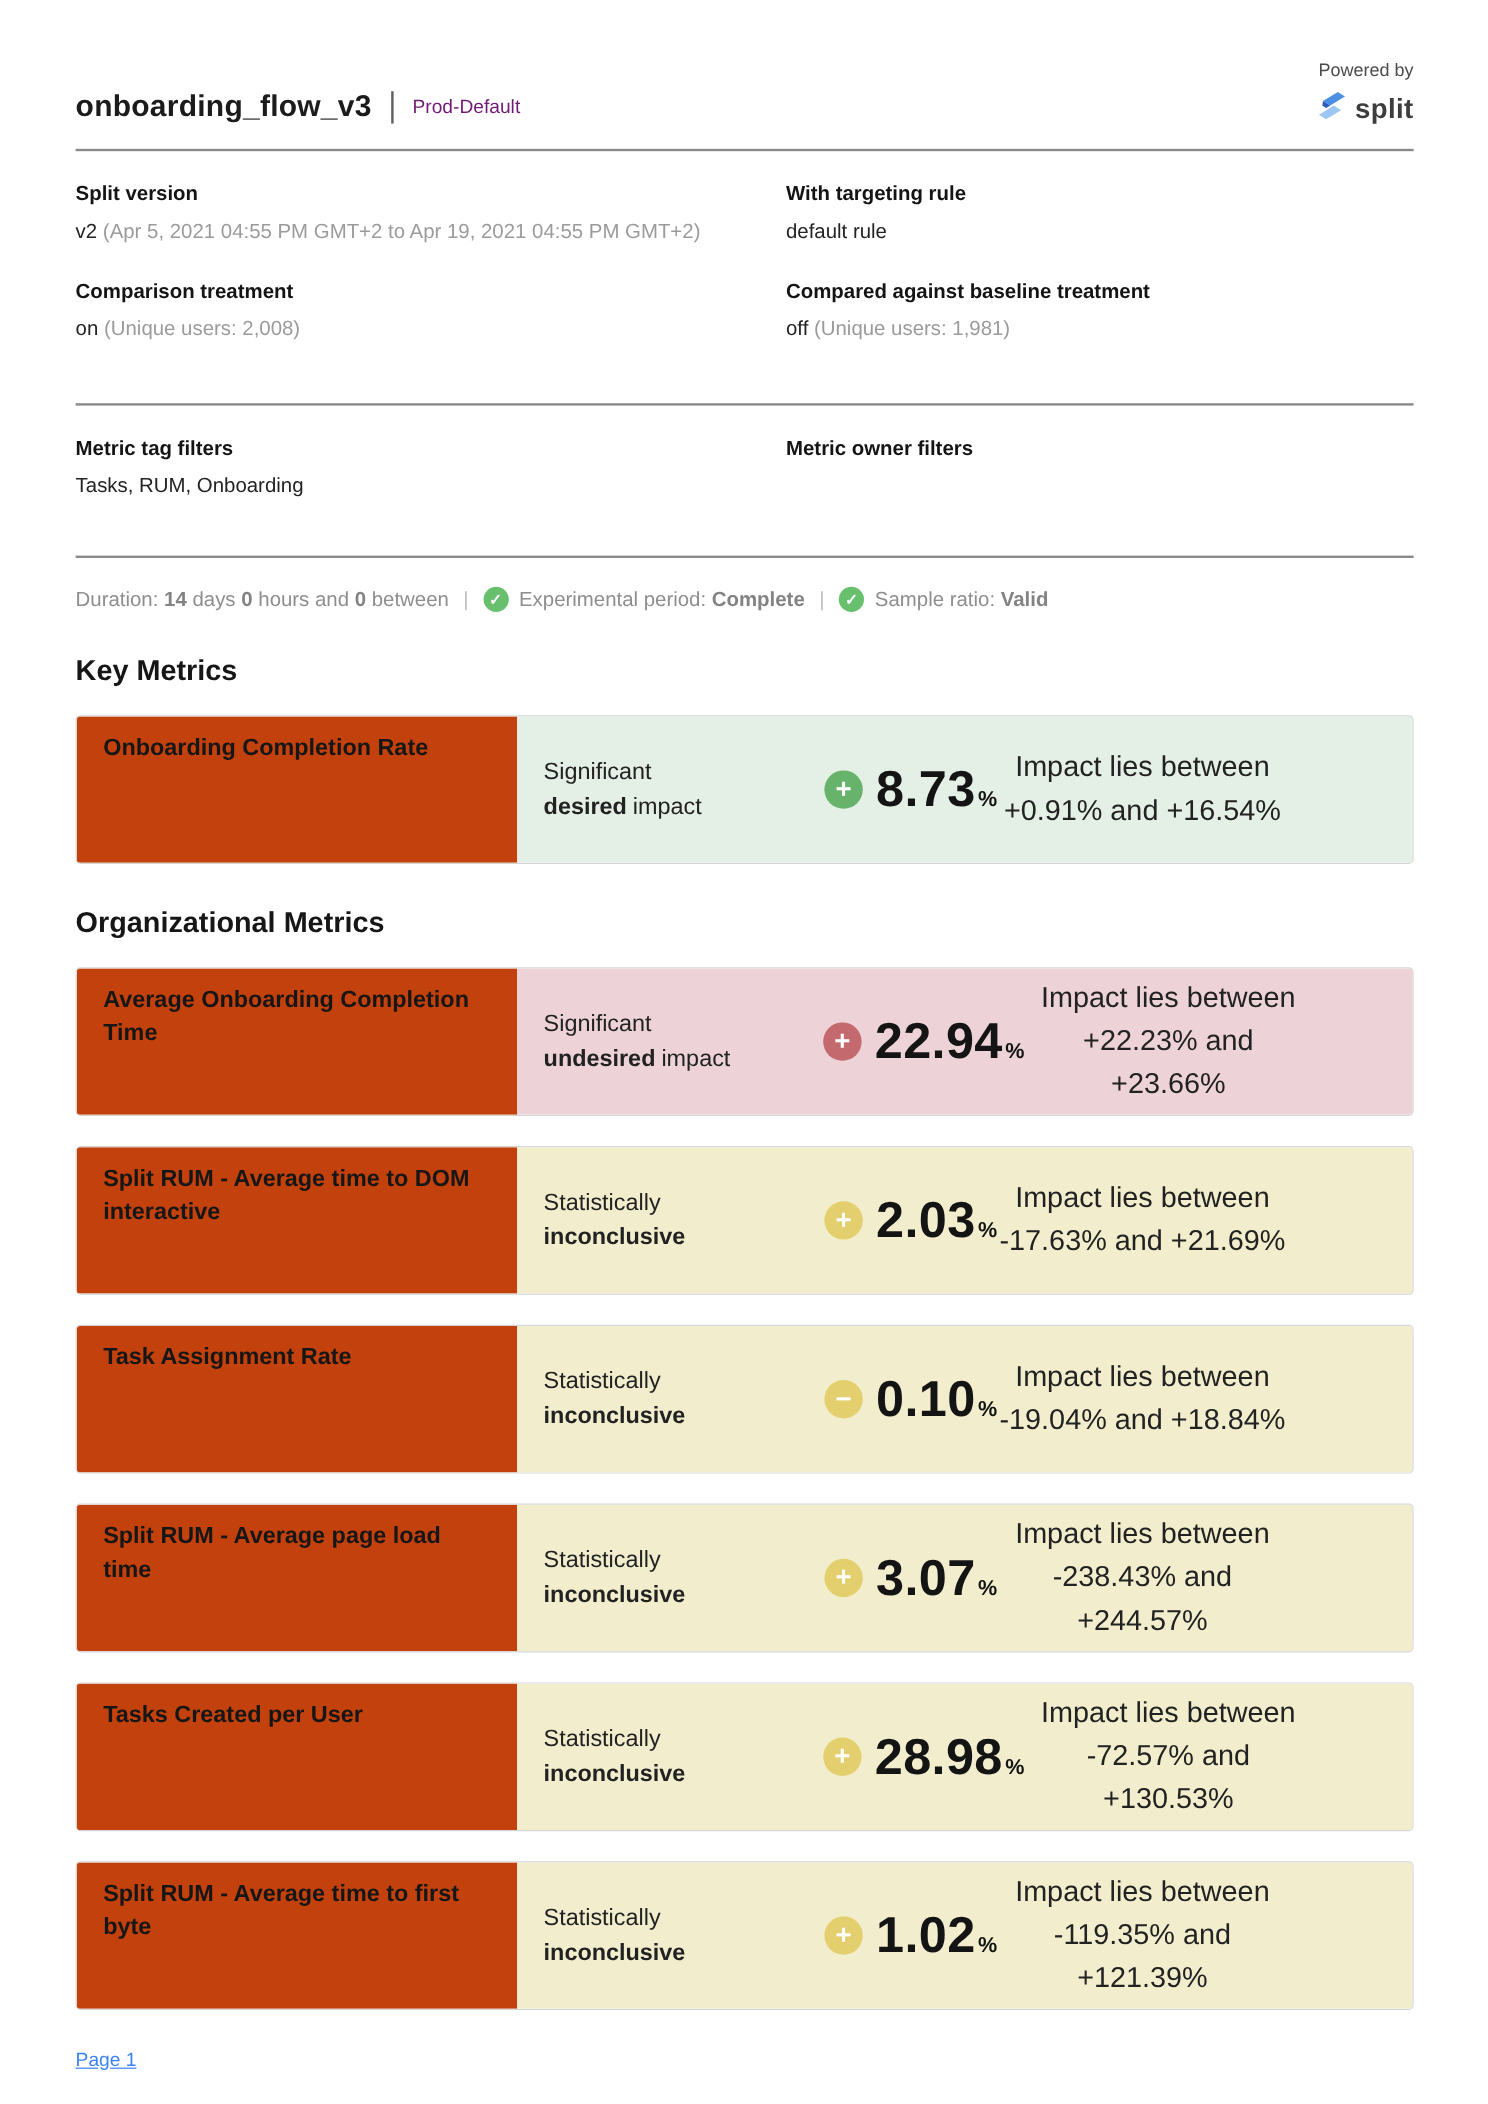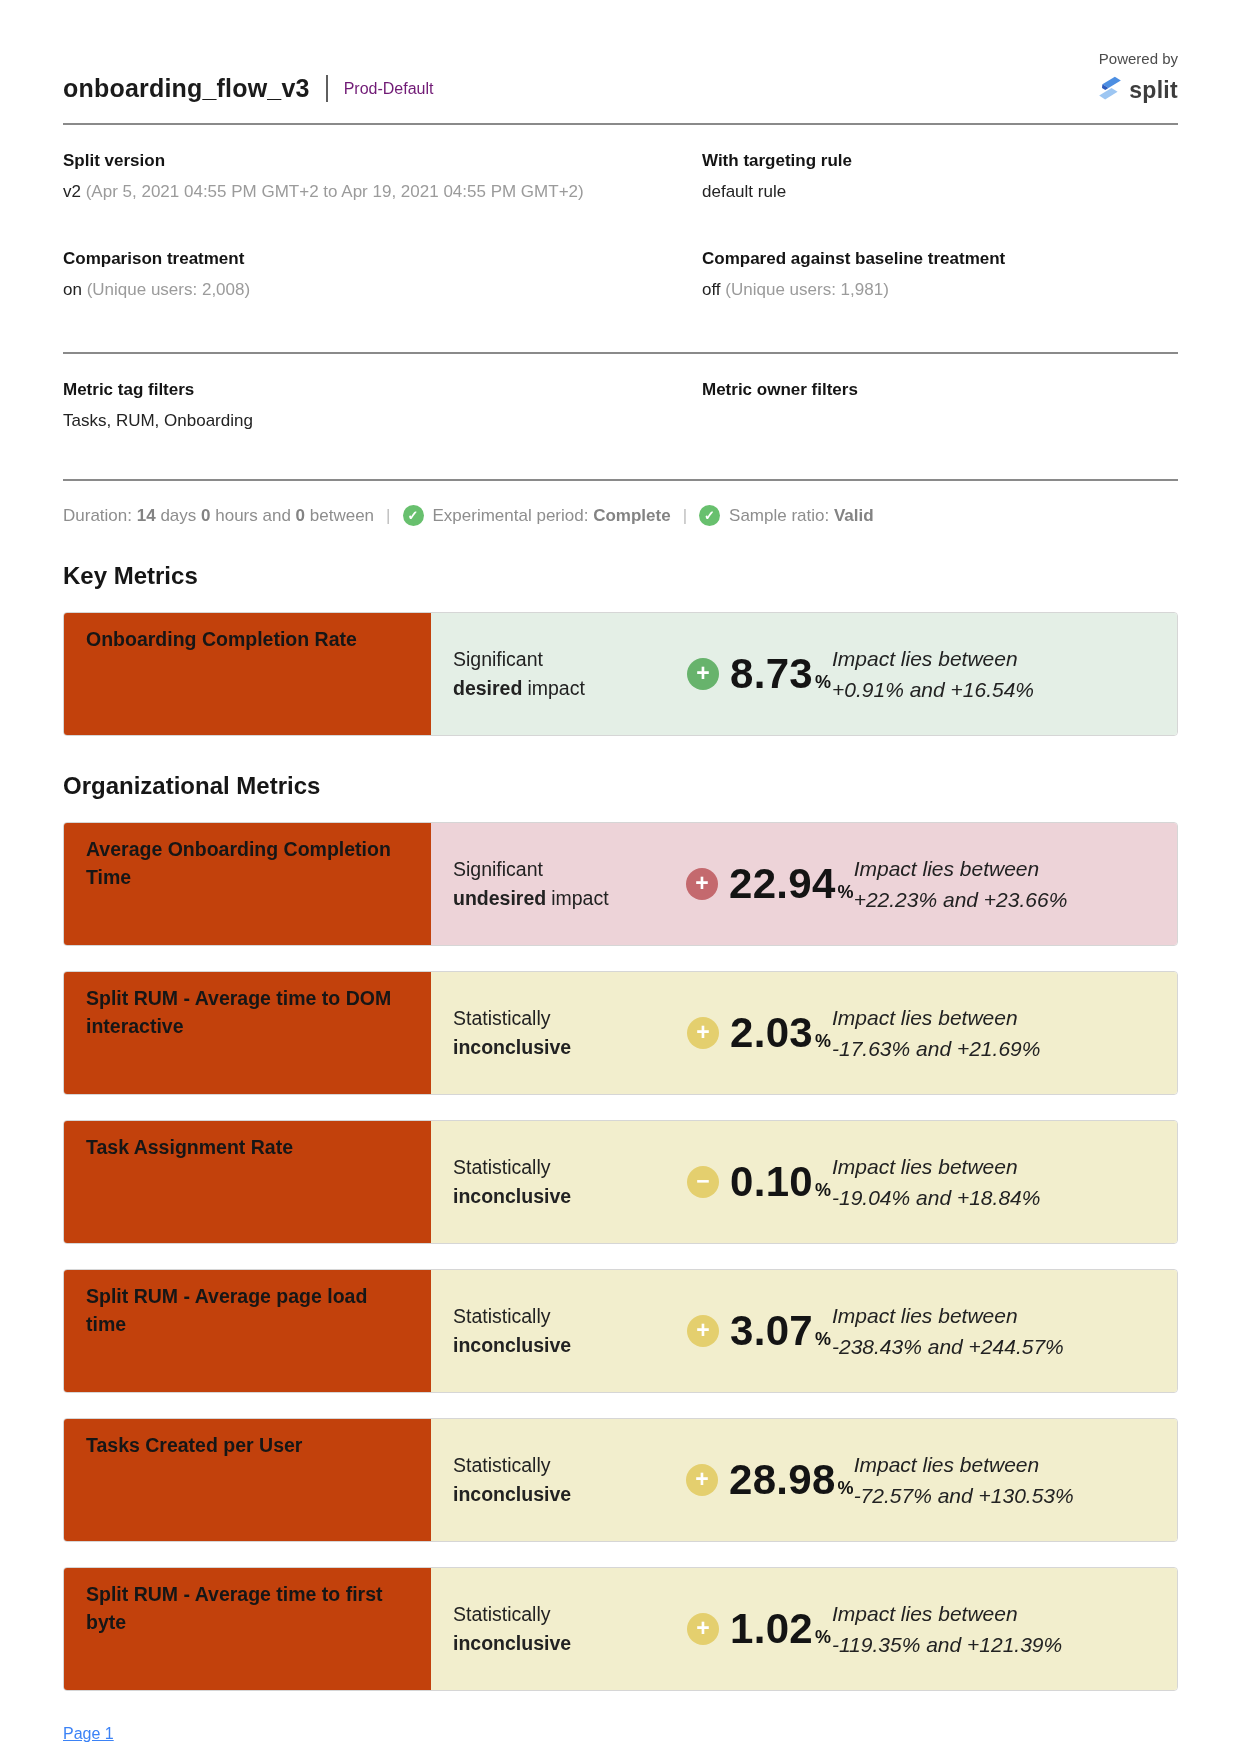--- a/index.html
+++ b/index.html
@@ -19,21 +19,21 @@
   .env-name { font-size: 16px; font-weight: 500; color: #701a75; }
   .powered { text-align: right; }
   .powered-label { font-size: 15px; color: #4c4c4c; }
   .brand-row { display: flex; justify-content: flex-end; align-items: center; gap: 6px; margin-top: 8px; }
   .brand-mark { display: inline-block; }
   .brand-word { font-size: 23px; font-weight: 700; color: #3d3d3d; letter-spacing: 0.3px; }
 
   hr.rule { border: none; border-top: 2px solid #8a8a8a; margin: 18px 0 0 0; }
 
   
-  .meta-grid { display: grid; grid-template-columns: 592px 1fr; row-gap: 30px; padding: 26px 0 34px 0; gap: 47px; }
+  .meta-grid { display: grid; grid-template-columns: 592px 1fr; row-gap: 30px; padding: 26px 0 34px 0; }
   .meta-grid.filters { padding: 26px 0 30px 0; }
   .meta-label { font-size: 17px; font-weight: 700; color: #141414; margin-bottom: 11px; }
   .meta-value { font-size: 17px; color: #232323; }
   .meta-note { color: #9b9b9b; }
 
   
   .status-bar { display: flex; align-items: center; gap: 12px; padding: 24px 0 0 0; font-size: 17px; color: #8e8e8e; }
   .status-bar b { font-weight: 700; color: #838383; }
   .sb-sep { color: #bdbdbd; }
   .sb-chunk { display: inline-flex; align-items: center; gap: 9px; }
@@ -77,21 +77,21 @@
   }
   .tone-positive .sign-icon { background: #67b36c; }
   .tone-negative .sign-icon { background: #c4696e; }
   .tone-neutral  .sign-icon { background: #e4cf6e; }
   .value-wrap { display: inline-flex; align-items: baseline; }
   .value-num { font-size: 42px; font-weight: 600; color: #141414; letter-spacing: 0.3px; }
   .value-pct { font-size: 18px; font-weight: 600; color: #141414; margin-left: 2px; }
 
   .impact-cell {
     width: 240px; flex: 0 0 auto; margin-right: 105px;
-    font-size: 21px; color: #222222; line-height: 1.5; font-style: italic;
+    text-align: center; font-size: 24px; color: #222222; line-height: 1.5;
   }
 
   
   .page-footer { text-align: left; font-size: 16px; color: #3b82f6; margin-top: 34px; text-decoration: underline; }
 </style>
 </head>
 <body>
 
 <div class="page">
 

